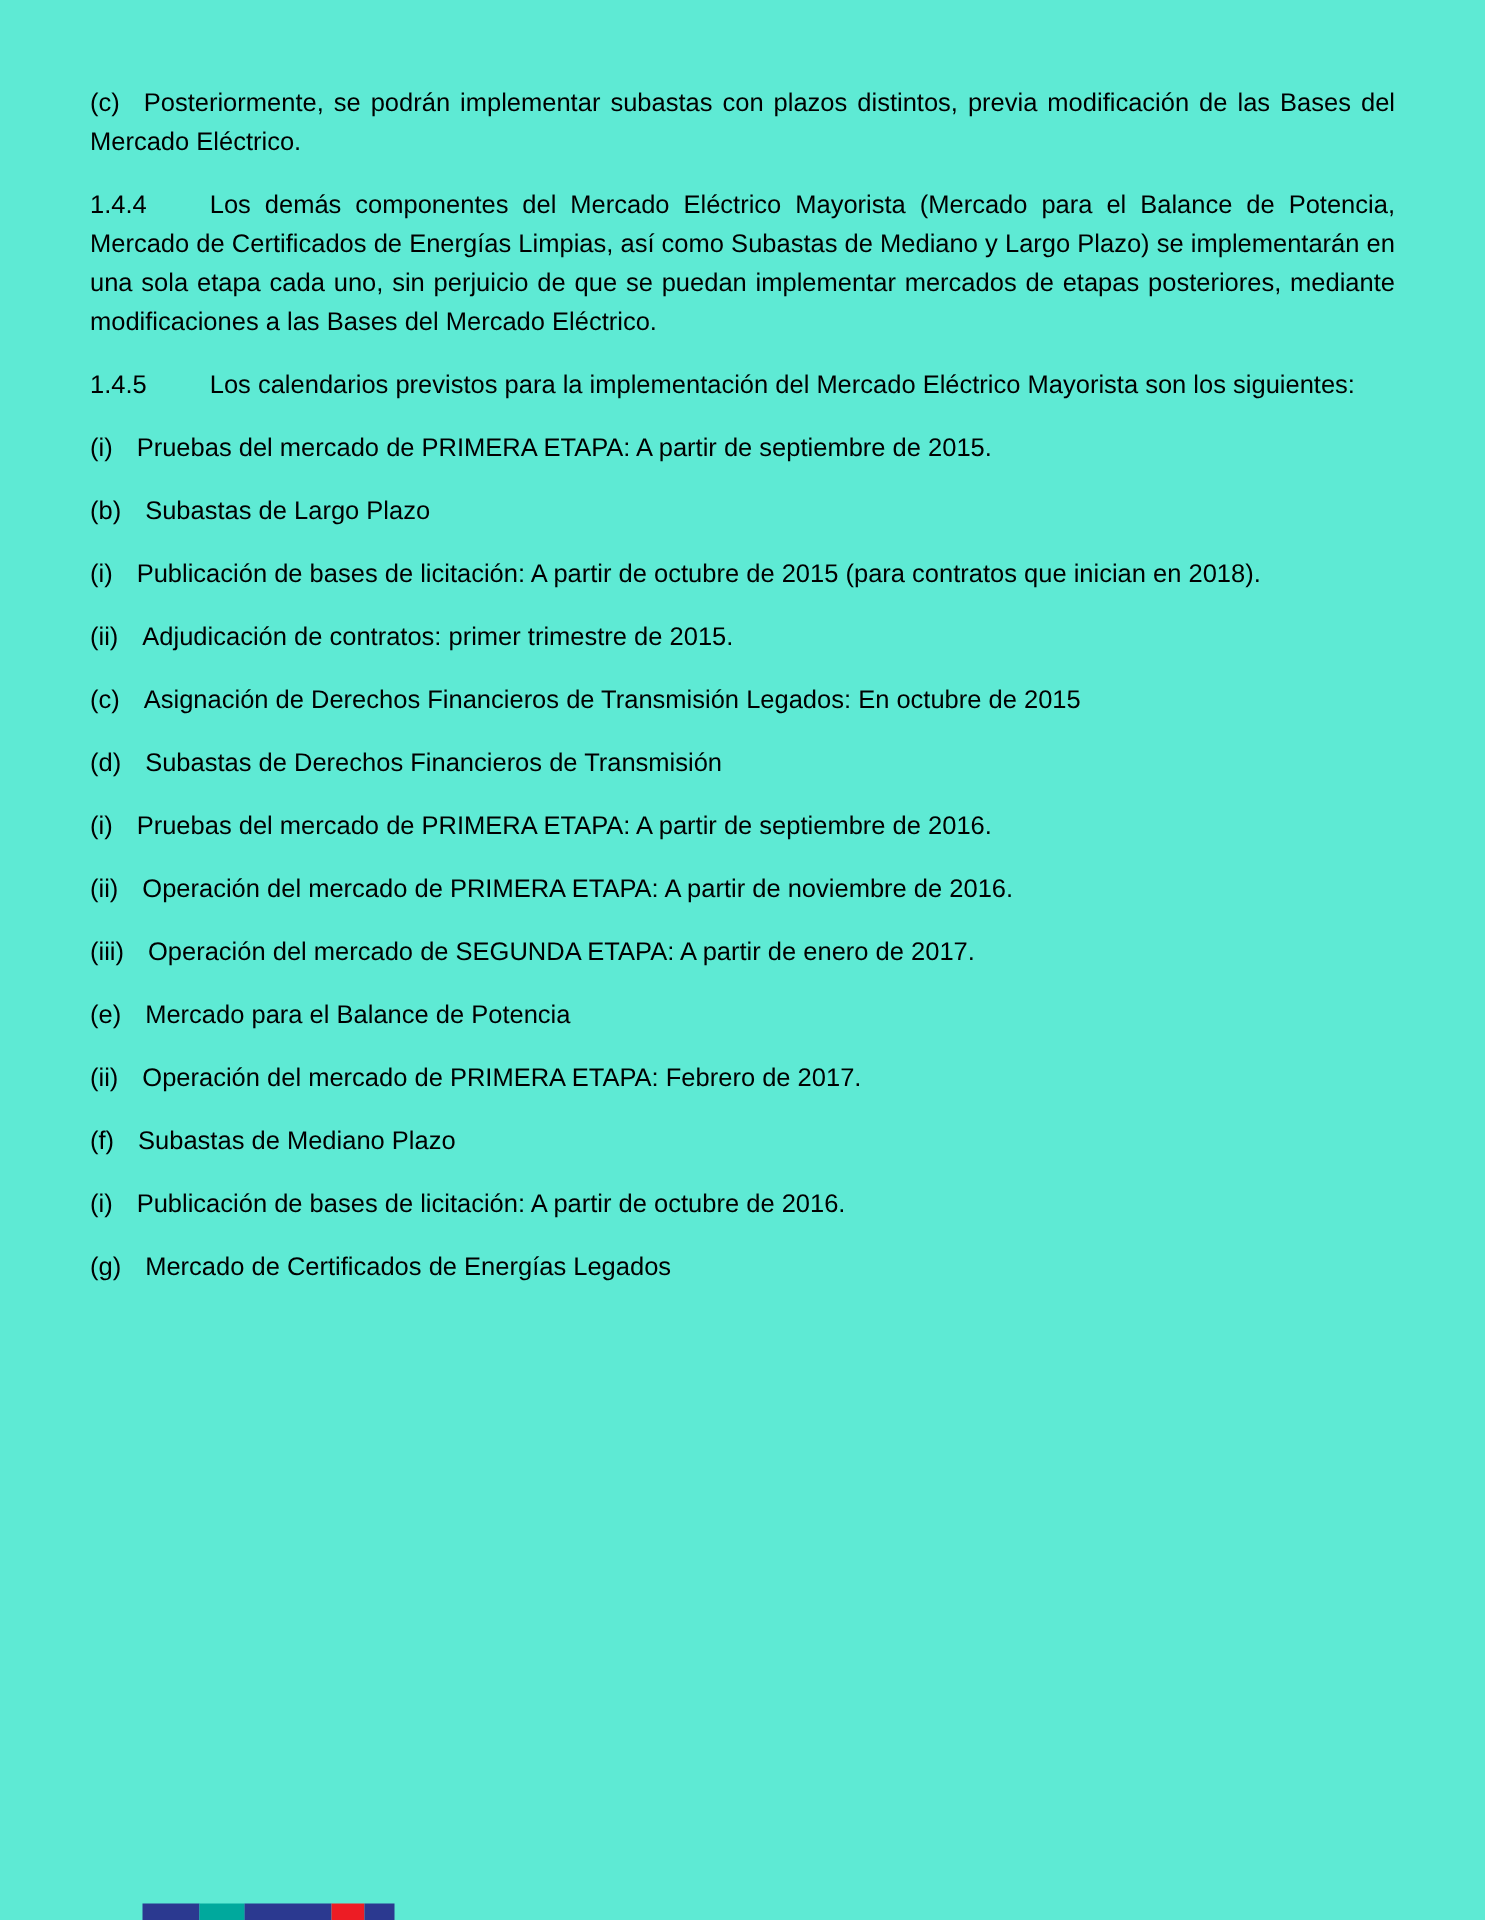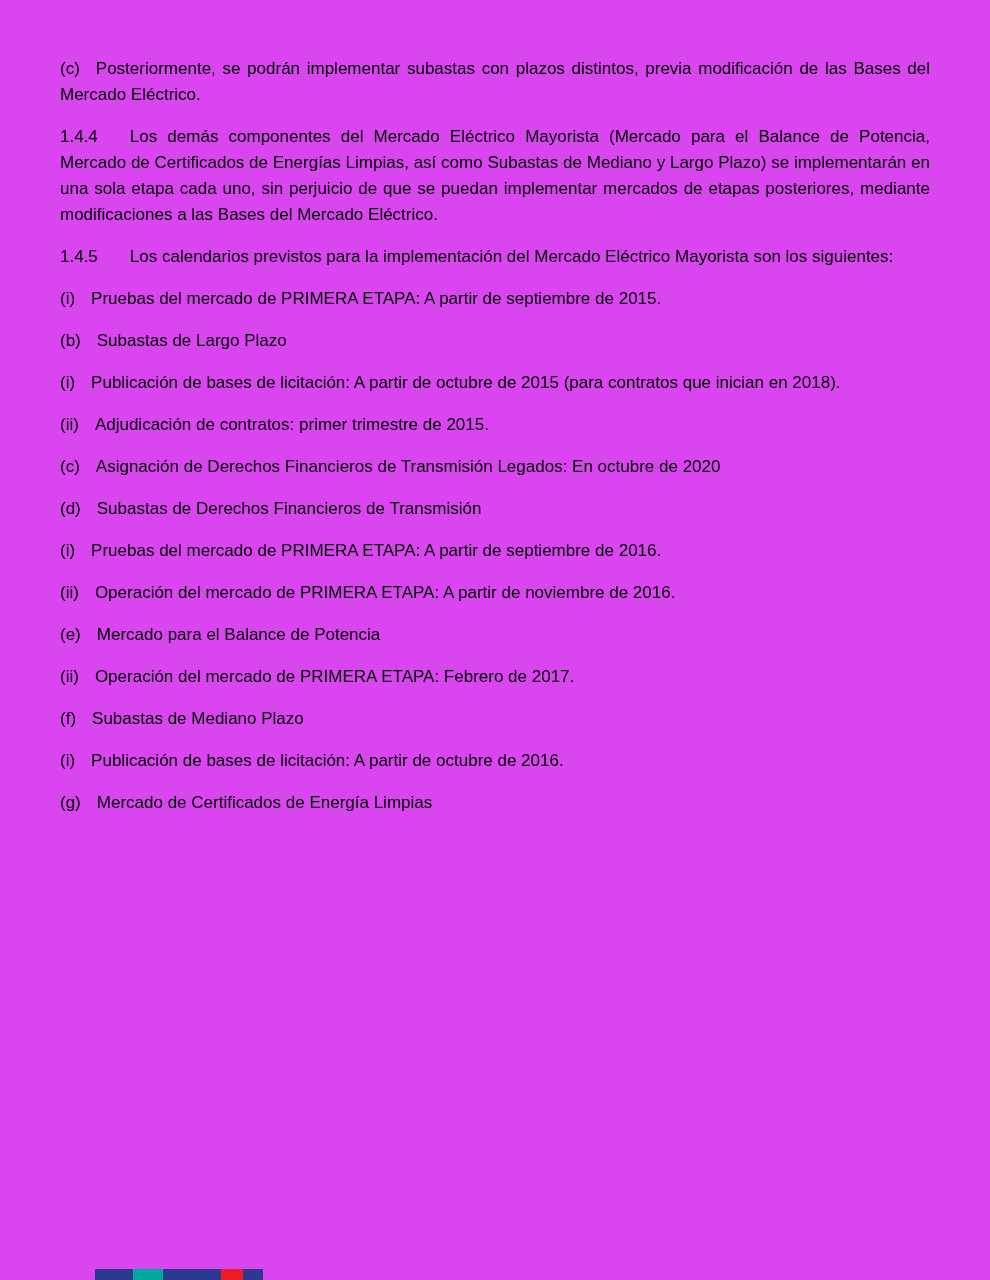--- a/index.html
+++ b/index.html
@@ -15,35 +15,35 @@
     font-family: "Liberation Sans", "DejaVu Sans", sans-serif;
   }
   .page {
     position: absolute;
     top: 0; left: 0;
     width: 990px;
     height: 1280px;
     padding: 56px 60px 0 60px;
     box-sizing: border-box;
     color: #000000;
-    background: #d946ef;
+    background: #5eead4;
   }
   .para {
     margin: 0 0 16px 0;
     font-size: 17px;
     line-height: 26px;
     text-align: justify;
   }
   .marker {
     display: inline-block;
     padding-right: 16px;
     white-space: nowrap;
   }
   .marker.num {
-    padding-right: 32px;
+    padding-right: 42px;
   }
   .bottom-fragment {
     position: absolute;
     left: 95px;
     top: 1269px;
     height: 11px;
     display: flex;
   }
   .bottom-fragment .seg {
     height: 100%;
@@ -80,55 +80,58 @@
 
   <p class="para">
     <span class="marker roman">(i)</span><span>Publicación de bases de licitación: A partir de octubre de 2015 (para contratos que inician en 2018).</span>
   </p>
 
   <p class="para">
     <span class="marker roman">(ii)</span><span>Adjudicación de contratos: primer trimestre de 2015.</span>
   </p>
 
   <p class="para">
-    <span class="marker alpha">(c)</span><span>Asignación de Derechos Financieros de Transmisión Legados: En octubre de 2020</span>
+    <span class="marker alpha">(c)</span><span>Asignación de Derechos Financieros de Transmisión Legados: En octubre de 2015</span>
   </p>
 
   <p class="para">
     <span class="marker alpha">(d)</span><span>Subastas de Derechos Financieros de Transmisión</span>
   </p>
 
   <p class="para">
     <span class="marker roman">(i)</span><span>Pruebas del mercado de PRIMERA ETAPA: A partir de septiembre de 2016.</span>
   </p>
 
   <p class="para">
     <span class="marker roman">(ii)</span><span>Operación del mercado de PRIMERA ETAPA: A partir de noviembre de 2016.</span>
   </p>
 
+  <p class="para">
+    <span class="marker roman">(iii)</span><span>Operación del mercado de SEGUNDA ETAPA: A partir de enero de 2017.</span>
+  </p>
 
   <p class="para">
     <span class="marker alpha">(e)</span><span>Mercado para el Balance de Potencia</span>
   </p>
 
 
   <p class="para">
     <span class="marker roman">(ii)</span><span>Operación del mercado de PRIMERA ETAPA: Febrero de 2017.</span>
   </p>
 
   <p class="para">
     <span class="marker alpha">(f)</span><span>Subastas de Mediano Plazo</span>
   </p>
 
   <p class="para">
     <span class="marker roman">(i)</span><span>Publicación de bases de licitación: A partir de octubre de 2016.</span>
   </p>
 
   <p class="para">
-    <span class="marker alpha">(g)</span><span>Mercado de Certificados de Energía Limpias</span>
+    <span class="marker alpha">(g)</span><span>Mercado de Certificados de Energías Legados</span>
   </p>
 
 
   <div class="bottom-fragment">
     <span class="seg" style="width: 38px; background: rgb(43, 57, 144);"></span>
     <span class="seg" style="width: 30px; background: rgb(0, 169, 157);"></span>
     <span class="seg" style="width: 58px; background: rgb(43, 57, 144);"></span>
     <span class="seg" style="width: 22px; background: rgb(237, 28, 36);"></span>
     <span class="seg" style="width: 20px; background: rgb(43, 57, 144);"></span>
   </div>

